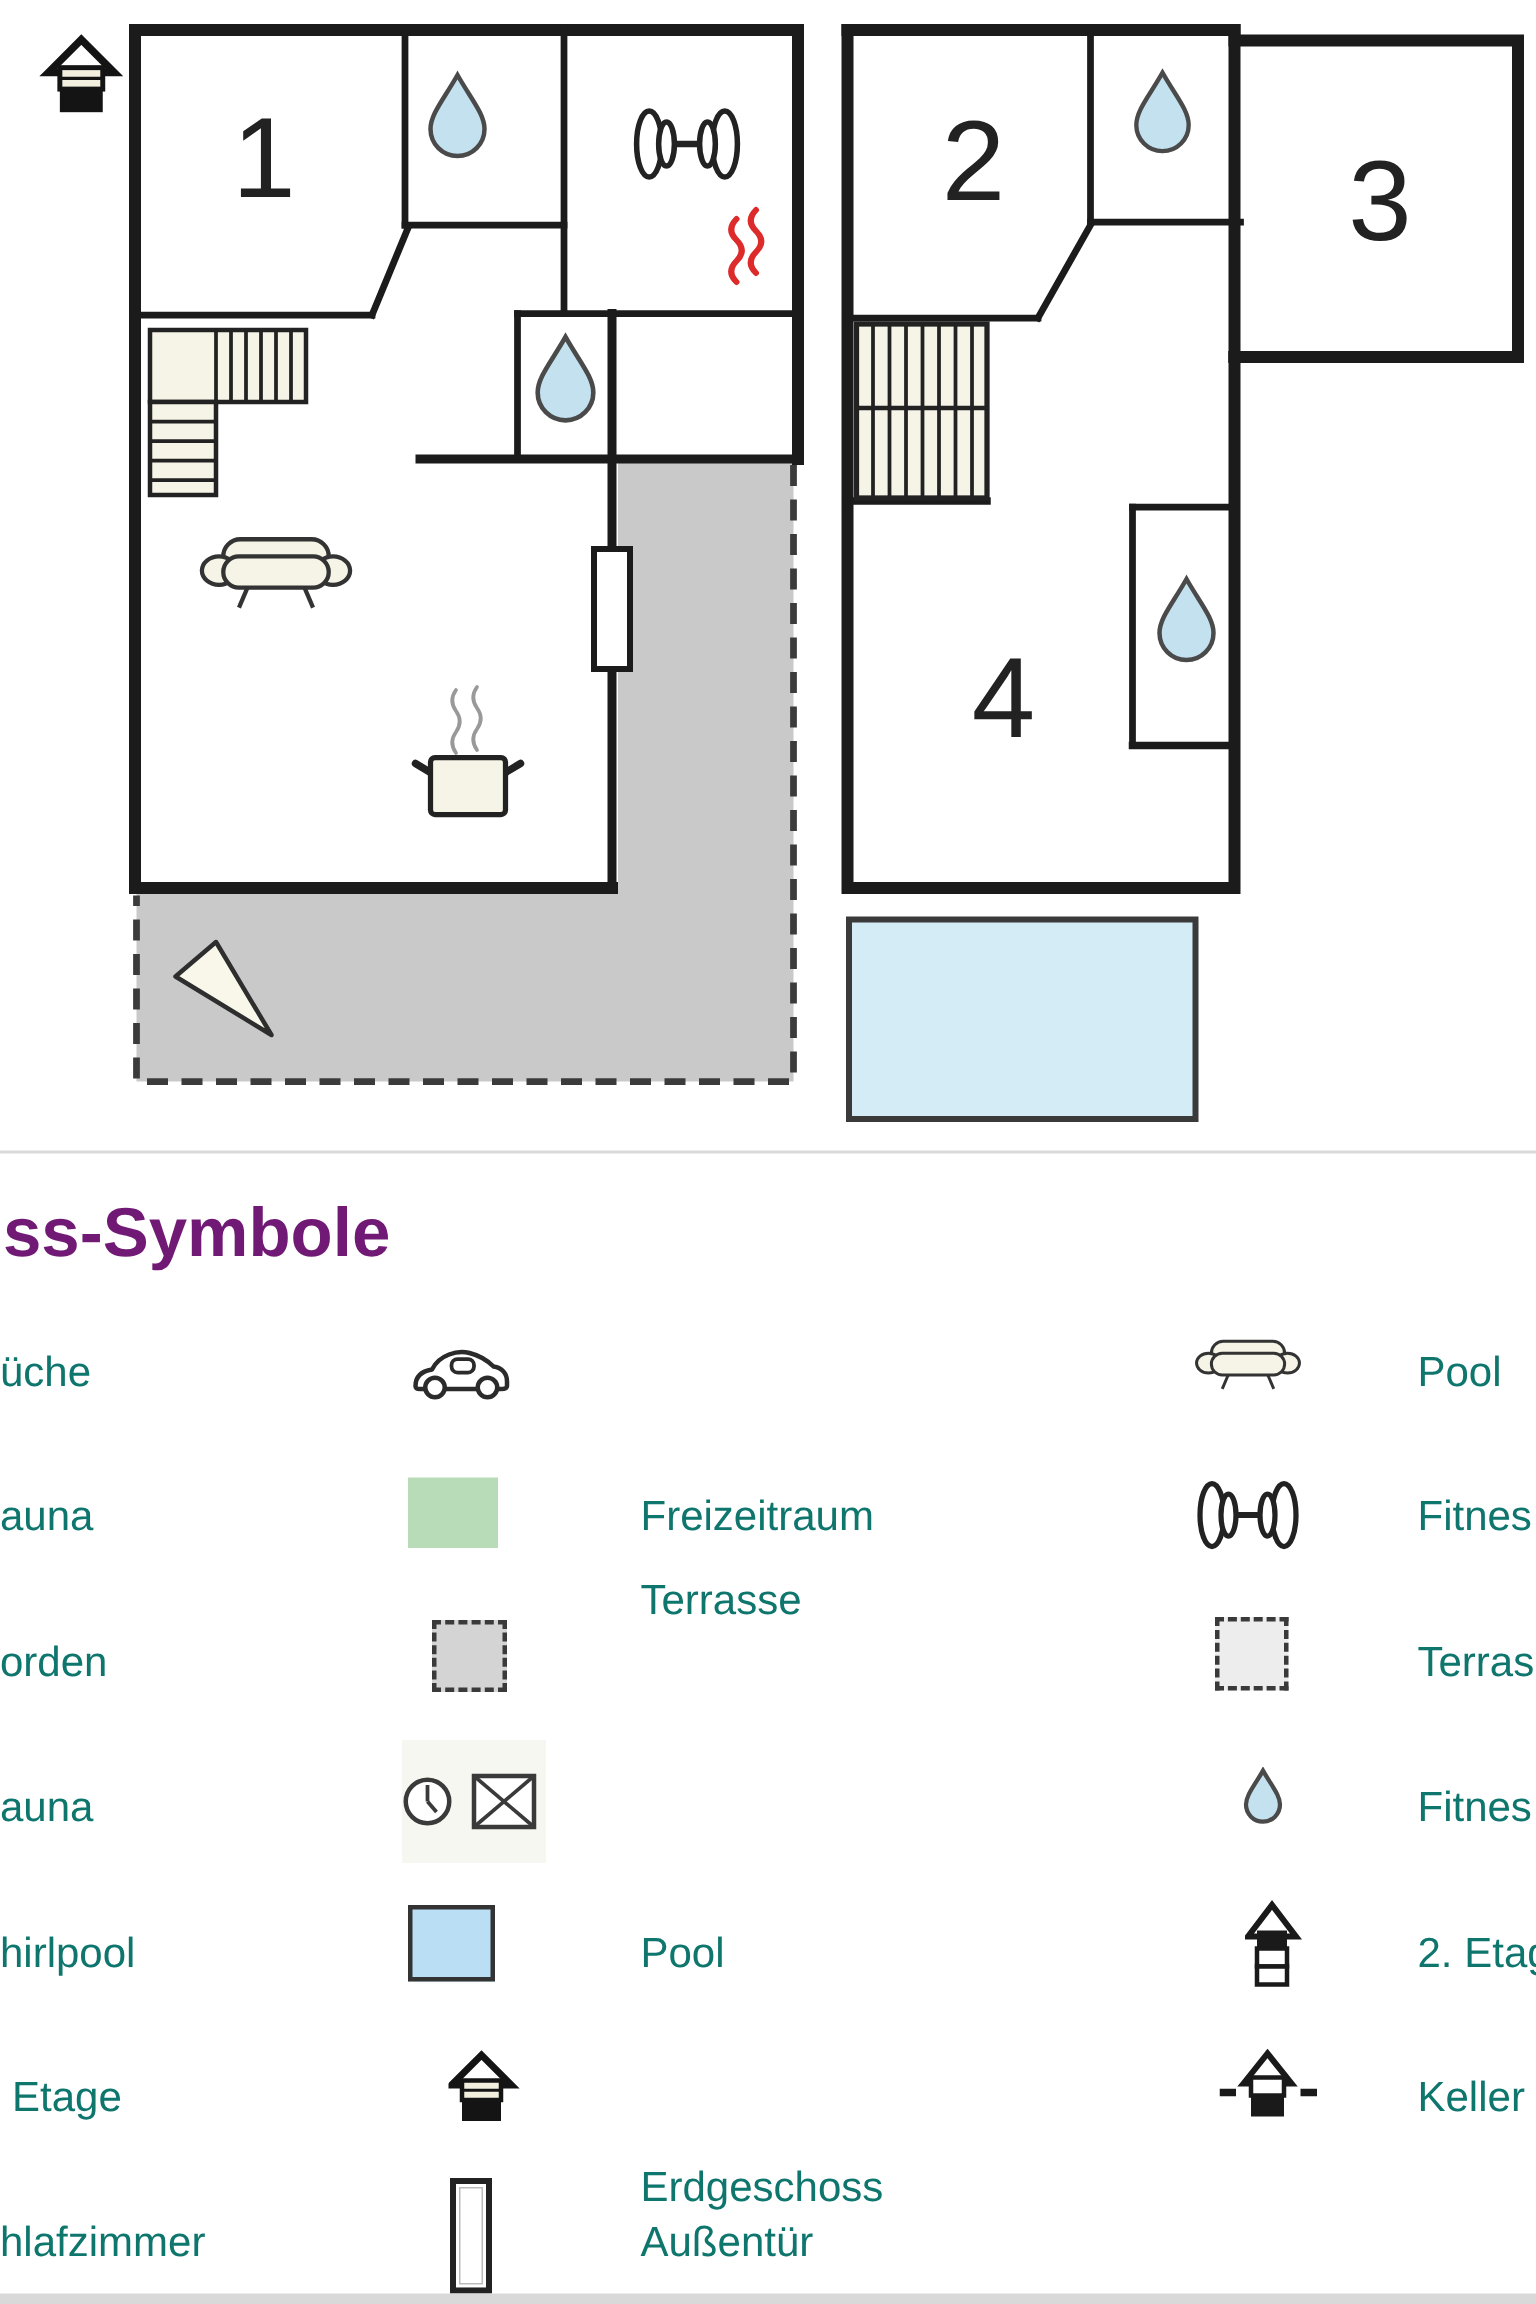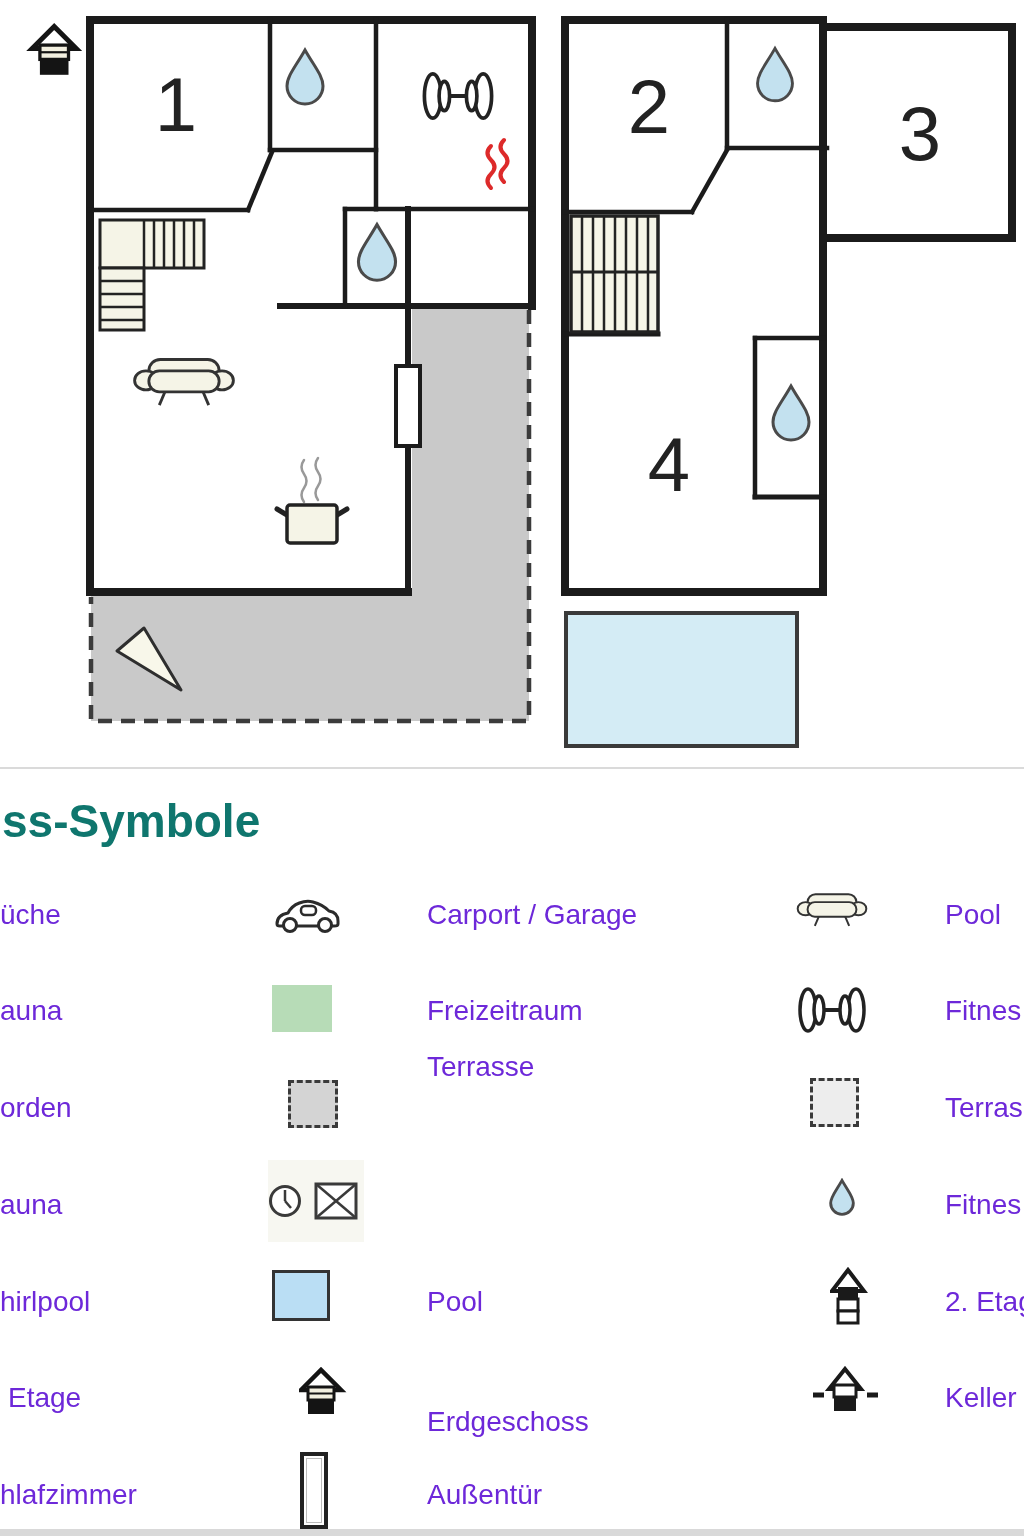--- a/index.html
+++ b/index.html
@@ -5,24 +5,24 @@
   html,body{margin:0;padding:0;background:#fff;}
   #screen{
     position:relative;width:1024px;height:1536px;background:#ffffff;
     overflow:hidden;font-family:"Liberation Sans",sans-serif;
   }
   #plan-svg{position:absolute;left:0;top:0;}
   .abs{position:absolute;}
   .room-number{font-family:"Liberation Sans",sans-serif;font-size:76px;fill:#222;}
   .legend-heading{
     position:absolute;left:2px;top:794px;font-size:46px;font-weight:bold;
-    color:#0f766e;letter-spacing:0px;white-space:nowrap;
+    color:#701a75;letter-spacing:0px;white-space:nowrap;
   }
   .legend-label{
-    position:absolute;font-size:28px;color:#6d28d9;white-space:nowrap;line-height:36px;
+    position:absolute;font-size:28px;color:#0f766e;white-space:nowrap;line-height:36px;
   }
   .divider{position:absolute;left:0;top:767px;width:1024px;height:2px;background:#dadada;}
   .bottom-bar{position:absolute;left:0;top:1529px;width:1024px;height:7px;background:#d9d9d9;}
   .sq-green{position:absolute;left:272px;top:985px;width:60px;height:47px;background:#b7dcb7;}
   .sq-gray-dash{position:absolute;left:288px;top:1080px;width:44px;height:42px;background:#d4d4d4;border:3px dashed #3a3a3a;}
   .sq-light-dash{position:absolute;left:810px;top:1078px;width:43px;height:43px;background:#ededed;border:3px dashed #3a3a3a;}
   .sq-blue{position:absolute;left:272px;top:1270px;width:52px;height:45px;background:#badef4;border:3px solid #333;}
   .door-rect{position:absolute;left:300px;top:1452px;width:20px;height:69px;background:#fff;border:4px solid #222;box-shadow:inset 0 0 0 2px #fff, inset 0 0 0 3px #bbb;}
   .icon-svg{position:absolute;}
 </style>
@@ -171,21 +171,20 @@
 
   <div class="legend-heading">ss-Symbole</div>
 
   <div class="legend-label abs" style="left:0;top:897px">üche</div>
   <svg class="icon-svg" style="left:272px;top:893px" width="70" height="44">
     <path d="M5,31 C5,24 10,21 16,20 C21,10 33,7 41,9 C49,11 54,15 57,18 C63,19 66,23 66,28 L66,31 C66,32.5 64,33 62,33 L8,33 C6,33 5,32.5 5,31 Z" fill="#fff" stroke="#2b2b2b" stroke-width="3" stroke-linejoin="round"></path>
     <rect x="29" y="13" width="15" height="9" rx="4" fill="#fff" stroke="#2b2b2b" stroke-width="2.5"></rect>
     <circle cx="18" cy="32" r="6.5" fill="#fff" stroke="#2b2b2b" stroke-width="3"></circle>
     <circle cx="53" cy="32" r="6.5" fill="#fff" stroke="#2b2b2b" stroke-width="3"></circle>
   </svg>
-  <div class="legend-label abs" style="left:427px;top:897px">Carport / Garage</div>
   <svg class="icon-svg" style="left:796px;top:888px" width="72" height="50">
     <g transform="translate(36,26) scale(0.66)">
         <use href="#sofa"></use>
       </g>
   </svg>
   <div class="legend-label abs" style="left:945px;top:897px">Pool</div>
 
   <div class="legend-label abs" style="left:0;top:993px">auna</div>
   <div class="sq-green"></div>
   <div class="legend-label abs" style="left:427px;top:993px">Freizeitraum</div>
@@ -229,21 +228,21 @@
     <rect x="8" y="45" width="20" height="12" fill="#fff" stroke="#1a1a1a" stroke-width="3"></rect>
   </svg>
   <div class="legend-label abs" style="left:945px;top:1284px">2. Etag</div>
 
   <div class="legend-label abs" style="left:8px;top:1380px">Etage</div>
   <svg class="icon-svg" style="left:299px;top:1366px" width="48" height="56">
     <g transform="scale(1.0)">
         <use href="#house-ground"></use>
       </g>
   </svg>
-  <div class="legend-label abs" style="left:427px;top:1404px">Erdgeschoss</div>
+  <div class="legend-label abs" style="left:427px;top:1440px">Erdgeschoss</div>
   <svg class="icon-svg" style="left:813px;top:1366px" width="66" height="52">
     <line x1="0" y1="29" x2="11" y2="29" stroke="#1a1a1a" stroke-width="5"></line>
     <line x1="54" y1="29" x2="65" y2="29" stroke="#1a1a1a" stroke-width="5"></line>
     <polygon points="16,23 32,3 48,23" fill="#fff" stroke="#1a1a1a" stroke-width="4"></polygon>
     <rect x="21" y="19" width="22" height="12" fill="#fff" stroke="#1a1a1a" stroke-width="3"></rect>
     <rect x="21" y="31" width="22" height="14" fill="#1a1a1a"></rect>
   </svg>
   <div class="legend-label abs" style="left:945px;top:1380px">Keller</div>
 
   <div class="legend-label abs" style="left:0;top:1477px">hlafzimmer</div>

